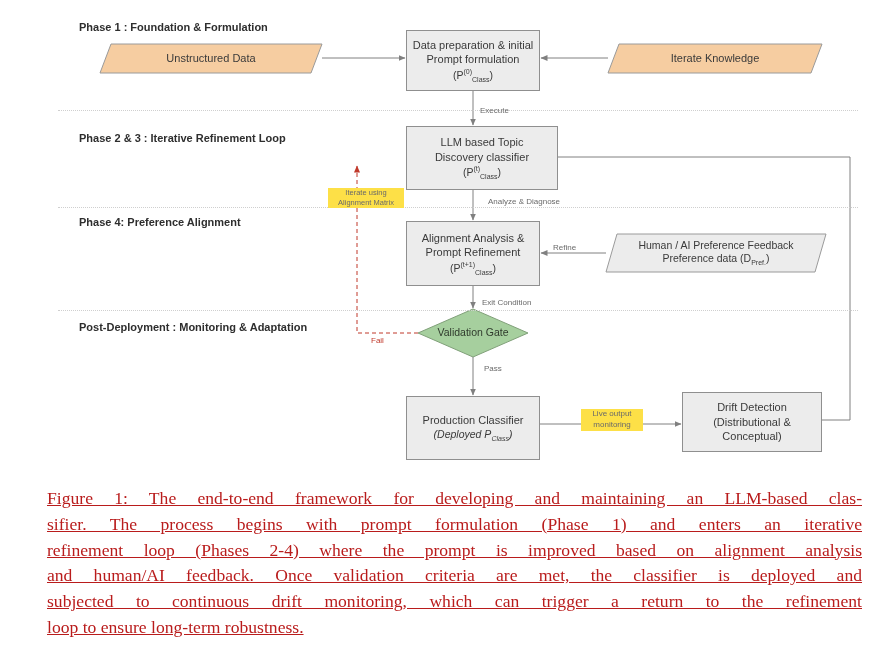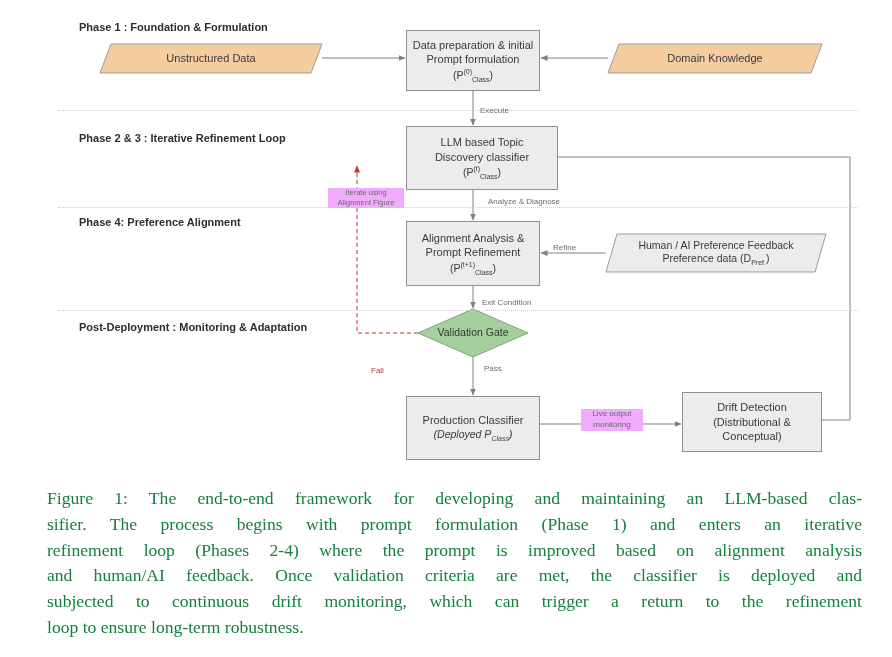--- a/index.html
+++ b/index.html
@@ -19,25 +19,25 @@
   .shape-label { position:absolute; display:flex; flex-direction:column; align-items:center;
     justify-content:center; text-align:center; color:#3a3a3a; font-size:11px; line-height:1.3; }
   .shape-label.small { font-size:10.5px; }
 
   .formula { font-size:10.5px; white-space:nowrap; }
   .formula sup, .formula sub { font-size:7px; }
   .formula.italic { font-style:italic; }
 
   .edge-label { position:absolute; font-size:8px; color:#6a6a6a; white-space:nowrap; line-height:1.35; }
   .edge-label.center { text-align:center; white-space:normal; }
-  .edge-label.bg { background:#f0abfc; }
+  .edge-label.bg { background:#fde047; }
   .edge-label.red { color:#c0392b; }
 
   .caption { position:absolute; left:47px; top:486px; width:815px;
-    font-family:"Liberation Serif", serif; font-size:17.6px; color:#15803d; }
+    font-family:"Liberation Serif", serif; font-size:17.6px; color:#b91c1c;text-decoration:underline; }
   .cline { text-align:justify; text-align-last:justify; line-height:25.8px; }
   .cline.last { text-align-last:left; }
 </style>
 </head>
 <body>
 
 <div class="page">
 
   <svg class="overlay-svg" width="892" height="490" viewBox="0 0 892 490">
     <defs>
@@ -99,39 +99,39 @@
     <div class="formula italic"><span>(Deployed P</span><sub>Class</sub><span>)</span></div>
   </div>
 
   <div class="rect-node" style="left:682px; top:392px; width:140px; height:60px;">
     <div>Drift Detection</div>
     <div>(Distributional &amp;</div>
     <div>Conceptual)</div>
   </div>
 
   <div class="shape-label" style="left:100px; top:44px; width:222px; height:29px;">Unstructured Data</div>
-  <div class="shape-label" style="left:608px; top:44px; width:214px; height:29px;">Domain Knowledge</div>
+  <div class="shape-label" style="left:608px; top:44px; width:214px; height:29px;">Iterate Knowledge</div>
 
   <div class="shape-label small" style="left:606px; top:234px; width:220px; height:38px;align-items:center;">
     <div>Human / AI Preference Feedback</div>
     <div class="formula"><span>Preference data (D</span><sub>Pref.</sub><span>)</span></div>
   </div>
 
   <div class="shape-label small" style="left:418px; top:309px; width:110px; height:48px; color:#2f3a2c;">Validation Gate</div>
 
   <div class="edge-label" style="left:480px; top:106px;">Execute</div>
   <div class="edge-label" style="left:488px; top:197px;">Analyze &amp; Diagnose</div>
   <div class="edge-label" style="left:553px; top:243px;">Refine</div>
   <div class="edge-label" style="left:482px; top:298px;">Exit Condition</div>
   <div class="edge-label" style="left:484px; top:364px;">Pass</div>
-  <div class="edge-label red" style="left:371px; top:336px;margin-top:30px;">Fail</div>
+  <div class="edge-label red" style="left:371px; top:336px;">Fail</div>
 
   <div class="edge-label center bg" style="left:328px; top:188px; width:76px; font-size:7.5px;">
     <div>Iterate using</div>
-    <div>Alignment Figure</div>
+    <div>Alignment Matrix</div>
   </div>
 
   <div class="edge-label center bg" style="left:581px; top:409px; width:62px;">
     <div>Live output</div>
     <div>monitoring</div>
   </div>
 
   <div class="caption">
     <div class="cline">Figure 1: The end-to-end framework for developing and maintaining an LLM-based clas-</div>
     <div class="cline">sifier. The process begins with prompt formulation (Phase 1) and enters an iterative</div>

